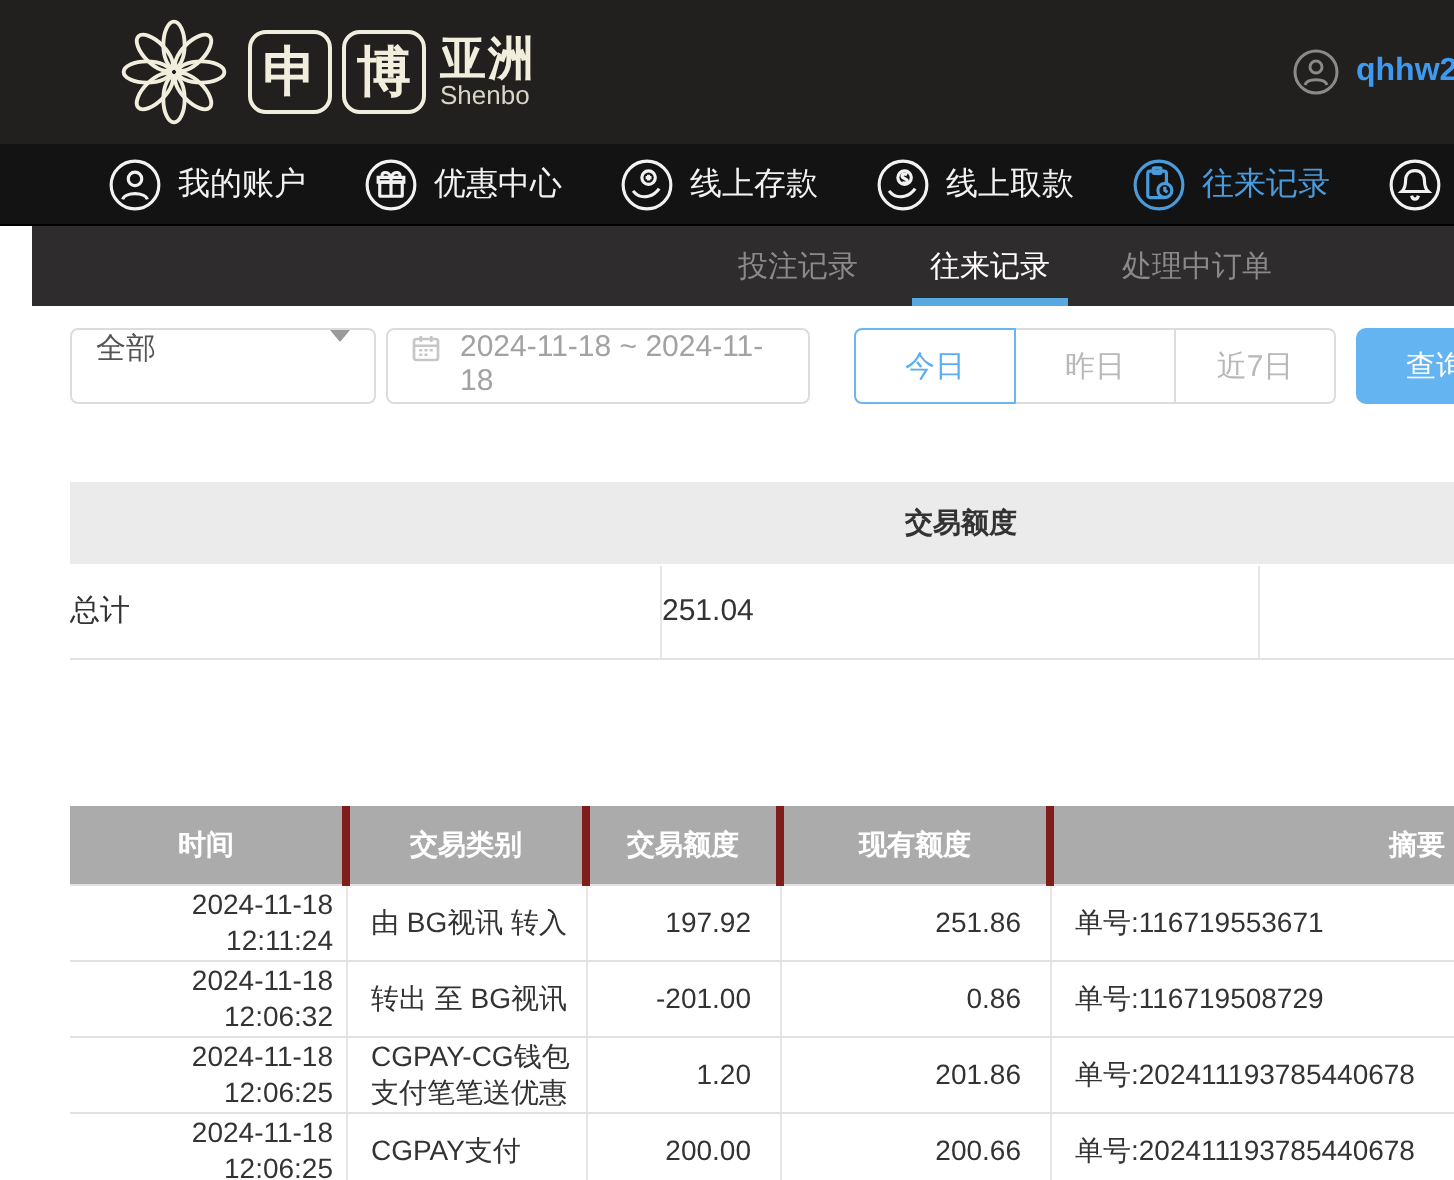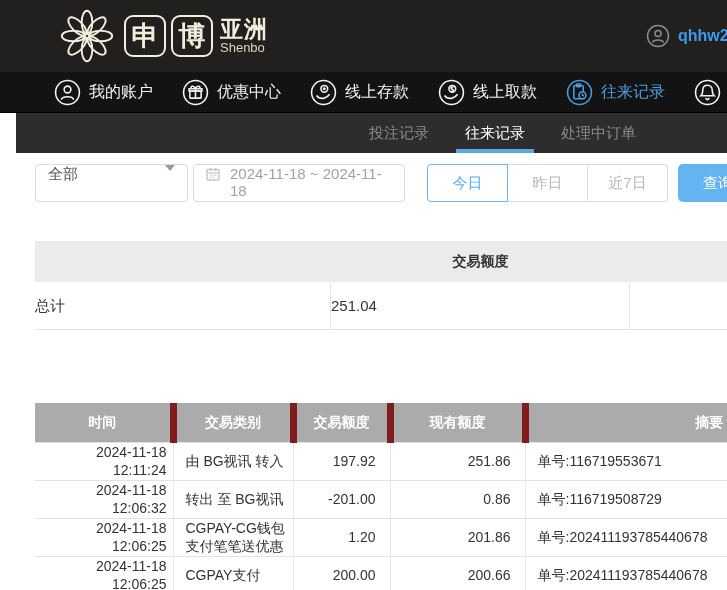--- a/index.html
+++ b/index.html
@@ -91,21 +91,21 @@
   .summary-body .cell{
     text-align:left;font-size:15px;color:#333;height:46px;line-height:46px;
     box-sizing:border-box;
   }
   .summary-body .cell:nth-child(1),
   .summary-body .cell:nth-child(2){border-right:1px solid #e6e6e6;}
   
   .data-table{margin:73px 0 0 35px;border-collapse:collapse;table-layout:fixed;width:855px;}
   .data-table th{
     background:var(--table-header-bg,#ababab);color:#fff;font-size:14px;font-weight:bold;
-    height:39px;border-right:7px solid #7f1d1d;padding:0;
+    height:39px;border-right:4px solid #7f1d1d;padding:0;
   }
   .data-table th:last-child{border-right:none;}
   .data-table td{
     height:38px;font-size:14px;color:#333;padding:0 6px;box-sizing:border-box;
     border-right:1px solid #e6e6e6;border-bottom:1px solid #e2e2e2;
     line-height:1.25;background:#fff;
   }
   .data-table td:last-child{border-right:none;}
   .data-table tbody tr:first-child td{border-top:1px solid #e2e2e2;}
   .ac{text-align:right;}

